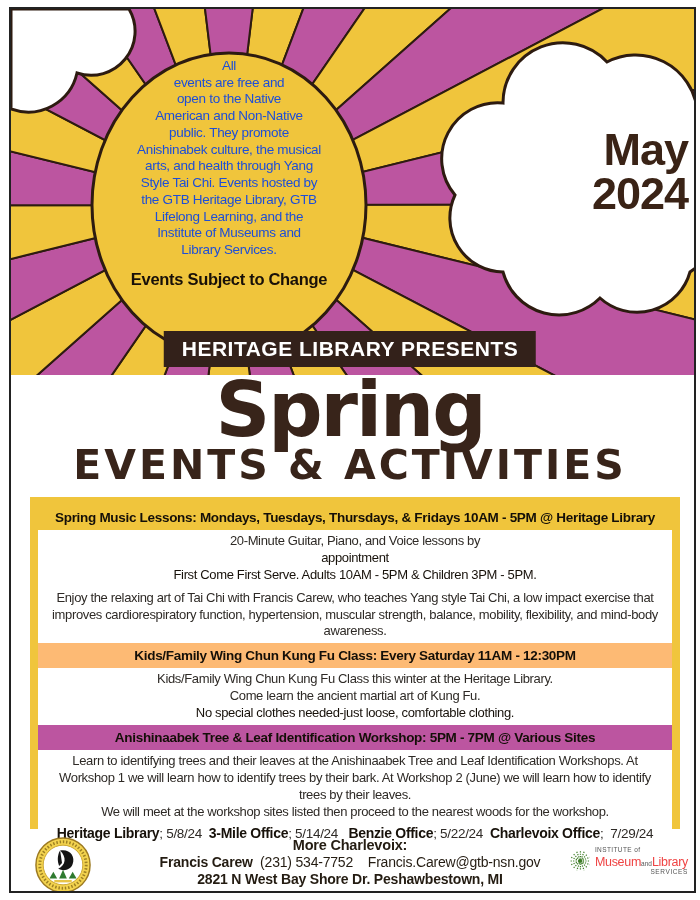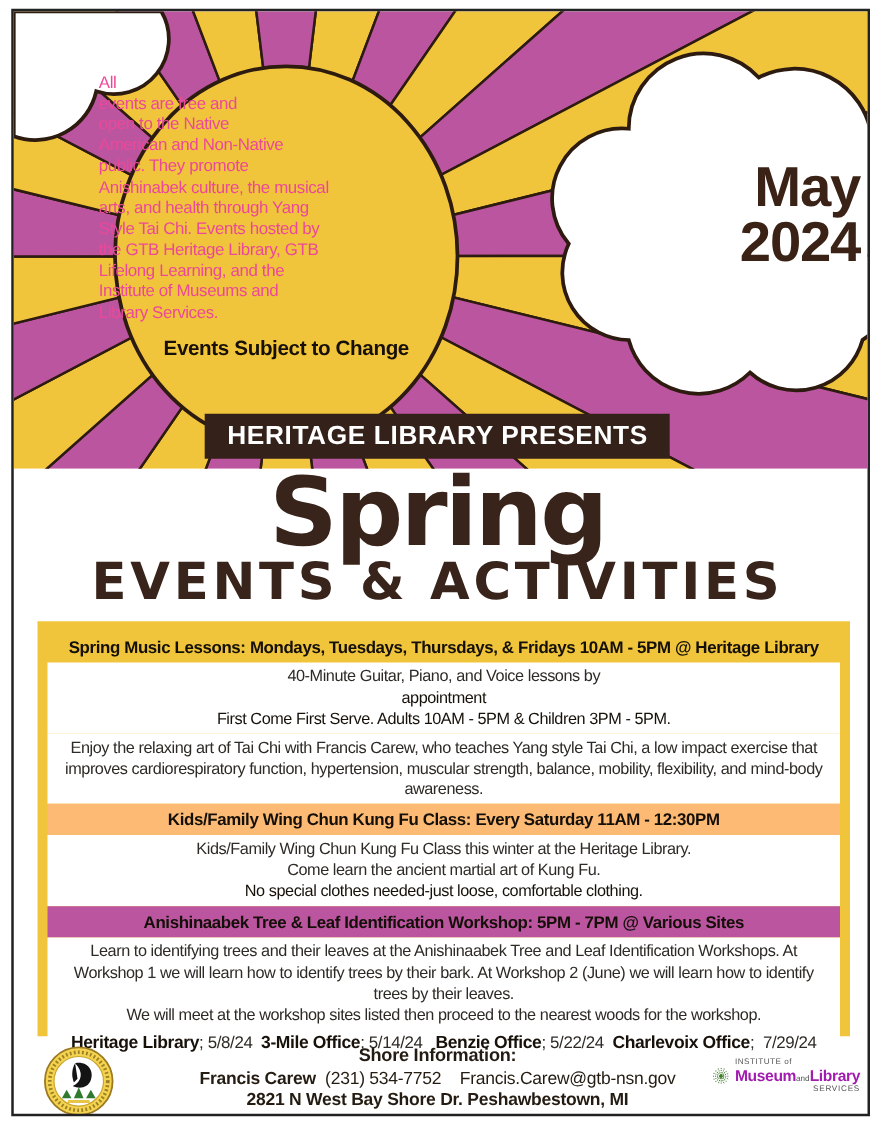--- a/index.html
+++ b/index.html
@@ -2,21 +2,21 @@
 <html><head>
 <meta charset="utf-8">
 <style>
   html,body{margin:0;padding:0;background:#fff;}
   .page{position:relative;width:700px;height:900px;background:#fff;overflow:hidden;
         font-family:"Liberation Sans",sans-serif;}
   .page-frame{position:absolute;left:9px;top:7px;right:4px;bottom:7px;
         border:2px solid #222;z-index:40;pointer-events:none;}
   .sunburst-wrap{position:absolute;left:11px;top:9px;width:683px;height:366px;overflow:hidden;z-index:1;}
   .sun-circle-text{position:absolute;left:79px;top:58px;width:300px;z-index:5;
-        color:#ec4899;font-size:13.5px;line-height:1.24;
+        text-align:center;color:#1d4ed8;font-size:13.5px;line-height:1.24;
         letter-spacing:-0.3px;white-space:pre-line;font-weight:500;}
   .sun-circle-note{position:absolute;left:79px;top:270px;width:300px;z-index:5;
         text-align:center;color:#181008;font-weight:bold;font-size:16.5px;letter-spacing:-0.3px;}
   .may-block{position:absolute;left:508px;top:128px;width:180px;z-index:5;text-align:right;
         color:#3a2316;font-weight:bold;font-size:45px;line-height:0.98;letter-spacing:-1px;}
   .presents-bar{position:absolute;top:331px;left:50%;transform:translateX(-50%);z-index:6;
         background:#33211a;color:#fff;font-weight:bold;font-size:21px;letter-spacing:0.5px;
         padding:6px 18px;white-space:nowrap;}
   .title-area{position:absolute;top:372px;left:0;width:100%;text-align:center;z-index:2;}
   .big-title{font-size:76px;font-weight:bold;color:#38241a;letter-spacing:-2px;line-height:1;
@@ -36,21 +36,21 @@
   .footer{position:absolute;left:0;top:832px;width:100%;height:68px;z-index:2;}
   .gtb-seal{position:absolute;left:34px;top:4px;width:58px;height:58px;}
   .contact-block{position:absolute;left:50%;top:5px;transform:translateX(-50%);
         text-align:center;color:#241c12;font-size:14px;letter-spacing:-0.2px;line-height:1.2;white-space:pre;}
   .contact-block .head{font-weight:bold;font-size:14.5px;}
   .contact-block .b{font-weight:bold;}
   .contact-block .addr{font-weight:bold;}
   .imls-logo{position:absolute;right:12px;top:12px;width:118px;display:flex;align-items:center;gap:4px;}
   .imls-text{line-height:1;}
   .imls-tiny{font-size:6.5px;color:#555;letter-spacing:0.4px;}
-  .imls-main{font-size:12.5px;font-weight:bold;color:#a21caf;letter-spacing:-0.3px;}
+  .imls-main{font-size:12.5px;font-weight:normal;color:#ef4444;letter-spacing:-0.3px;}
   .imls-and{font-size:6.5px;color:#555;}
   .imls-services{font-size:6.5px;color:#555;text-align:right;letter-spacing:0.6px;}
 </style>
 </head>
 <body>
 
 <div class="page">
 
   <div class="sunburst-wrap">
     <svg width="683" height="366" viewBox="0 0 683 366">
@@ -109,21 +109,21 @@
 
   <div class="presents-bar" style="background: rgb(51, 33, 26);">HERITAGE LIBRARY PRESENTS</div>
 
   <div class="title-area">
     <div class="big-title">Spring</div>
     <div class="sub-title">EVENTS &amp; ACTIVITIES</div>
   </div>
 
   <div class="events-box" style="background: rgb(240, 197, 60);">
     <div class="sec-bar" style="background: rgb(240, 197, 60);">Spring Music Lessons: Mondays, Tuesdays, Thursdays, &amp; Fridays 10AM - 5PM @ Heritage Library</div>
-    <div class="sec-body"><span>40-Minute Guitar, Piano, and Voice lessons by </span><span class="b">appointment</span><span class="b">First Come First Serve. Adults  10AM - 5PM &amp; Children 3PM - 5PM.</span></div>
+    <div class="sec-body"><span>20-Minute Guitar, Piano, and Voice lessons by </span><span class="b">appointment</span><span class="b">First Come First Serve. Adults  10AM - 5PM &amp; Children 3PM - 5PM.</span></div>
 
     <div class="sec-body"><span>Enjoy the relaxing art of Tai Chi with Francis Carew, who teaches Yang style Tai Chi, a low impact exercise that improves cardiorespiratory function, hypertension, muscular strength, balance, mobility, flexibility, and mind-body awareness.</span></div>
 
     <div class="sec-bar" style="background: #fdba74;">Kids/Family Wing Chun Kung Fu Class: Every Saturday 11AM - 12:30PM</div>
     <div class="sec-body"><span>Kids/Family Wing Chun Kung Fu Class this winter at the Heritage Library.
 Come learn the ancient martial art of Kung Fu. </span><span class="b">No special clothes needed-just loose, comfortable clothing.</span></div>
 
     <div class="sec-bar magenta" style="background: rgb(188, 85, 160);">Anishinaabek Tree &amp; Leaf Identification Workshop: 5PM - 7PM  @ Various Sites</div>
     <div class="sec-body">
       <div><span>Learn to identifying trees and their leaves at the Anishinaabek Tree and Leaf Identification Workshops. At Workshop 1 we will learn how to identify trees by their bark. At Workshop 2 (June) we will learn how to identify trees by their leaves.
@@ -138,21 +138,21 @@
       <circle r="24" fill="none" stroke="#806414" stroke-width="3" stroke-dasharray="1.5 1.9" opacity="0.75"></circle>
       <circle r="20.5" fill="#ffffff" stroke="#caa52f" stroke-width="1"></circle>
       <path d="M -3,-15 C 7,-17 13,-9 10,-1 C 8,5 1,7 -5,4 C 3,0 4,-8 -3,-15 Z" fill="#141414"></path>
       <path d="M -3,-15 C -6,-10 -6,-4 -4,1 L -1,-2 Z" fill="#141414"></path>
       <polygon points="-10,7 -6,14 -14,14" fill="#2f7a2f"></polygon>
       <polygon points="0,5 4,14 -4,14" fill="#2f7a2f"></polygon>
       <polygon points="10,7 14,14 6,14" fill="#2f7a2f"></polygon>
       <rect x="-9" y="15.5" width="18" height="2.5" fill="#e8c447"></rect>
     </svg>
 
-    <div class="contact-block"><div class="head">Shore Information:</div><div><span class="b">Francis Carew</span><span>  (231) 534-7752    Francis.Carew@gtb-nsn.gov</span></div><div class="addr">2821 N West Bay Shore Dr. Peshawbestown, MI</div></div>
+    <div class="contact-block"><div class="head">More Charlevoix:</div><div><span class="b">Francis Carew</span><span>  (231) 534-7752    Francis.Carew@gtb-nsn.gov</span></div><div class="addr">2821 N West Bay Shore Dr. Peshawbestown, MI</div></div>
 
     <div class="imls-logo">
       <svg width="30" height="34" viewBox="-17 -17 34 34">
         <g stroke="#3f7e28" stroke-width="2" stroke-dasharray="2 2">
           <line x1="0" y1="-16" x2="0" y2="16"></line>
           <line x1="-16" y1="0" x2="16" y2="0"></line>
           <line x1="-11" y1="-11" x2="11" y2="11"></line>
           <line x1="-11" y1="11" x2="11" y2="-11"></line>
           <line x1="-15" y1="-6" x2="15" y2="6"></line>
           <line x1="-15" y1="6" x2="15" y2="-6"></line>

